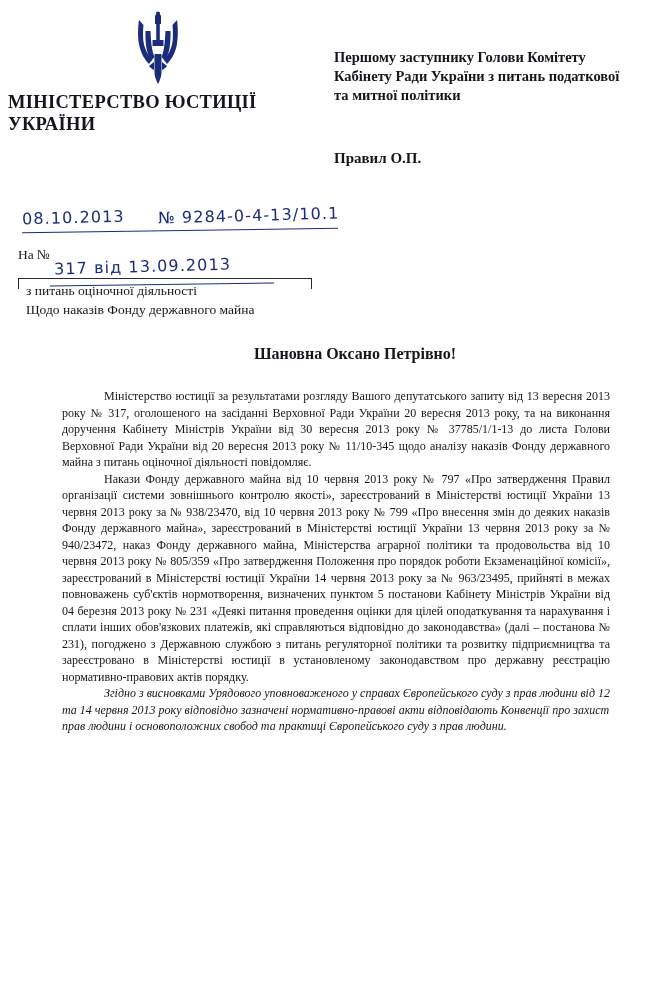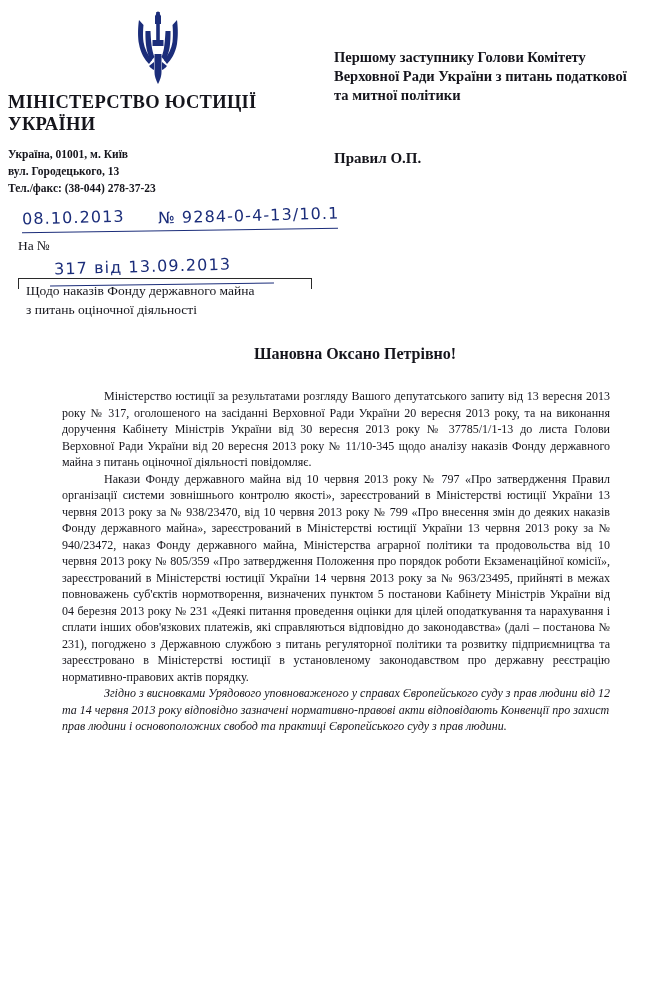--- a/index.html
+++ b/index.html
@@ -80,21 +80,21 @@
     width: 340px;
     font-size: 13.5px;
   }
   .reg-row {
     position: relative;
     height: 27px;
   }
   .reg-label {
     position: absolute;
     left: 0;
-    top: 3px;
+    top: 12px;
     font-size: 13.5px;
   }
   .hand {
     position: absolute;
     font-family: "DejaVu Sans", sans-serif;
     color: #1b2d7a;
     font-size: 16px;
     letter-spacing: 1.1px;
     transform: rotate(-1.6deg);
     white-space: nowrap;
@@ -186,49 +186,44 @@
           <path d="M24.5 30 L35.5 30 L35.5 36 L24.5 36 Z"></path>
           <path d="M26.5 44 L33.5 44 L33.5 62 C33.5 68 30 74 30 74 C30 74 26.5 68 26.5 62 Z"></path>
           <path d="M21 56 L26 52 L26 60 C26 60 23.5 59 21 56 Z"></path>
           <path d="M39 56 L34 52 L34 60 C34 60 36.5 59 39 56 Z"></path>
         </g>
       </svg>
     </div>
 
     <div class="ministry-block">
       <div class="ministry-name">МІНІСТЕРСТВО ЮСТИЦІЇ УКРАЇНИ</div>
-      <div class="ministry-addr">
-        <div>Україна, 01001, м. Київ</div>
-        <div>вул. Городецького, 13</div>
-        <div>Тел./факс: (38-044) 278-37-23</div>
-      </div>
-    </div>
-
-    <div class="addressee">Першому заступнику Голови Комітету Верховної Ради України з питань податкової та митної політики</div>
+    </div>
+
+    <div class="addressee">Першому заступнику Голови Комітету Кабінету Ради України з питань податкової та митної політики</div>
     <div class="addressee-name">Правил О.П.</div>
   </div>
 
   <div class="reg-rows">
     <div class="reg-row">
       <span class="hand h1">08.10.2013</span>
       <span class="hand h2">№ 9284-0-4-13/10.1</span>
       <span class="rule r1"></span>
     </div>
     <div class="reg-row">
       <span class="reg-label">На №</span>
       <span class="hand h3">317 від 13.09.2013</span>
       <span class="rule r2"></span>
     </div>
   </div>
 
   <div class="subject-wrap">
     <div class="subject-bracket"></div>
     <div class="subject-text">
+      <div>з питань оціночної діяльності</div>
       <div>Щодо наказів Фонду державного майна</div>
-      <div>з питань оціночної діяльності</div>
     </div>
   </div>
 
   <div class="salutation">Шановна Оксано Петрівно!</div>
 
   <div class="body">
     <p>Міністерство юстиції за результатами розгляду Вашого депутатського запиту від 13 вересня 2013 року № 317, оголошеного на засіданні Верховної Ради України 20 вересня 2013 року, та на виконання доручення Кабінету Міністрів України від 30 вересня 2013 року № 37785/1/1-13 до листа Голови Верховної Ради України від 20 вересня 2013 року № 11/10-345 щодо аналізу наказів Фонду державного майна з питань оціночної діяльності повідомляє.</p>
     <p>Накази Фонду державного майна від 10 червня 2013 року № 797 «Про затвердження Правил організації системи зовнішнього контролю якості», зареєстрований в Міністерстві юстиції України 13 червня 2013 року за № 938/23470, від 10 червня 2013 року № 799 «Про внесення змін до деяких наказів Фонду державного майна», зареєстрований в Міністерстві юстиції України 13 червня 2013 року за № 940/23472, наказ Фонду державного майна, Міністерства аграрної політики та продовольства від 10 червня 2013 року № 805/359 «Про затвердження Положення про порядок роботи Екзаменаційної комісії», зареєстрований в Міністерстві юстиції України 14 червня 2013 року за № 963/23495, прийняті в межах повноважень суб'єктів нормотворення, визначених пунктом 5 постанови Кабінету Міністрів України від 04 березня 2013 року № 231 «Деякі питання проведення оцінки для цілей оподаткування та нарахування і сплати інших обов'язкових платежів, які справляються відповідно до законодавства» (далі – постанова № 231), погоджено з Державною службою з питань регуляторної політики та розвитку підприємництва та зареєстровано в Міністерстві юстиції в установленому законодавством про державну реєстрацію нормативно-правових актів порядку.</p>
     <p class="last">Згідно з висновками Урядового уповноваженого у справах Європейського суду з прав людини від 12 та 14 червня 2013 року відповідно зазначені нормативно-правові акти відповідають Конвенції про захист прав людини і основоположних свобод та практиці Європейського суду з прав людини.</p>
   </div>

